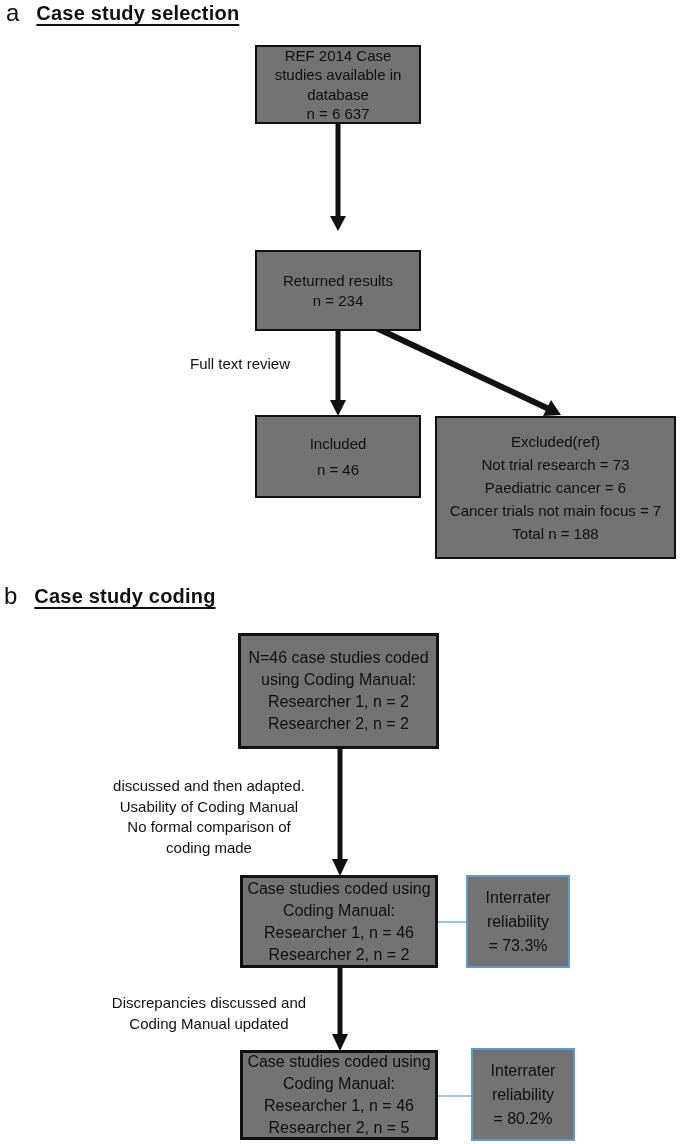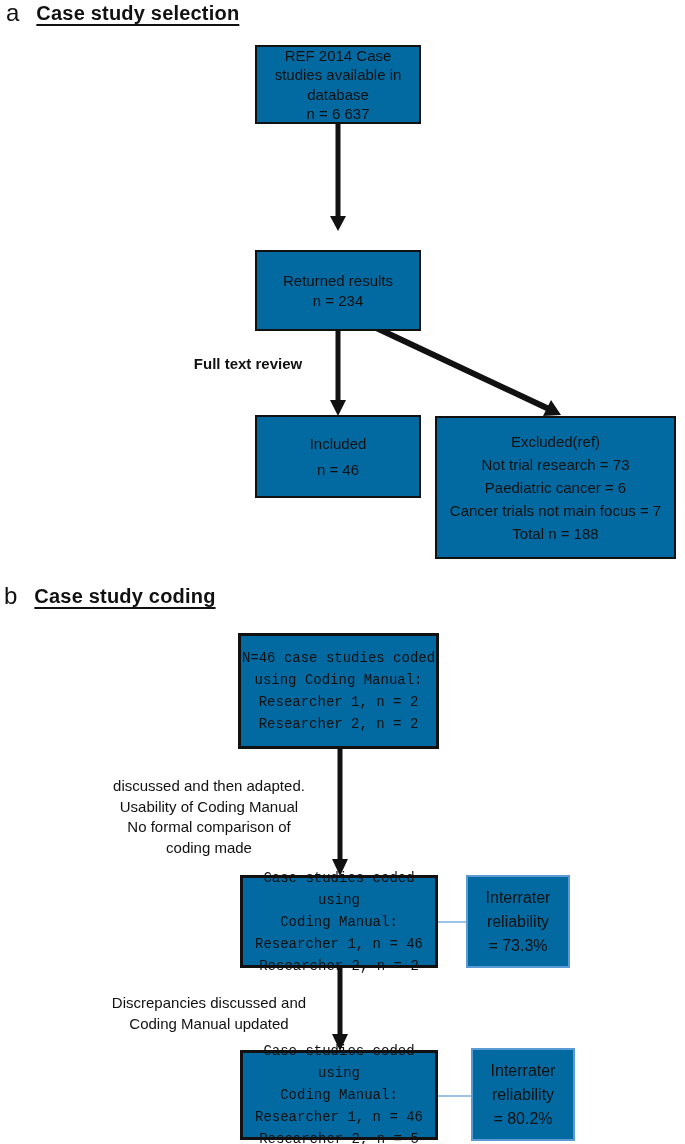--- a/index.html
+++ b/index.html
@@ -23,27 +23,27 @@
     font-weight:700;
     text-decoration:underline;
     text-underline-offset:4px;
     text-decoration-thickness:1.5px;
     letter-spacing:.2px;
   }
   .flowbox{
     position:absolute;
     box-sizing:border-box;
     border:2px solid #111111;
-    background:#0369a1;
+    background:#737373;
     display:flex;flex-direction:column;
     align-items:center;justify-content:center;
-    text-align:center;
+    text-align:left;
     font-size:15px;line-height:19.5px;
   }
-  .flowbox.thick{border-width:3px;line-height:22px;font-size:14px;font-family:Liberation Mono, monospace;}
+  .flowbox.thick{border-width:3px;line-height:22px;font-size:16px;}
   .flowbox.wide{line-height:23px;}
   .flowbox.blue{
     border:2px solid #5b9bd5;
     font-size:16px;line-height:24px;
   }
   .arrow-label{
     position:absolute;
     text-align:center;
     font-size:15px;line-height:20.5px;
   }
@@ -99,21 +99,21 @@
     <div>database</div>
     <div>n = 6 637</div>
   </div>
 
 
   <div class="flowbox" style="left:255px;top:230px;width:166px;height:81px;margin-top:20px;">
     <div>Returned results</div>
     <div>n = 234</div>
   </div>
 
-  <div class="arrow-label" style="left:158px;top:354px;width:180px;font-weight:bold;">
+  <div class="arrow-label" style="left:150px;top:354px;width:180px;">
     <div>Full text review</div>
   </div>
 
   <div class="flowbox" style="left:255px;top:415px;width:166px;height:83px;gap:7px;">
     <div>Included</div>
     <div>n = 46</div>
   </div>
 
   <div class="flowbox wide" style="left:435px;top:416px;width:241px;height:143px;">
     <div>Excluded(ref)</div>

